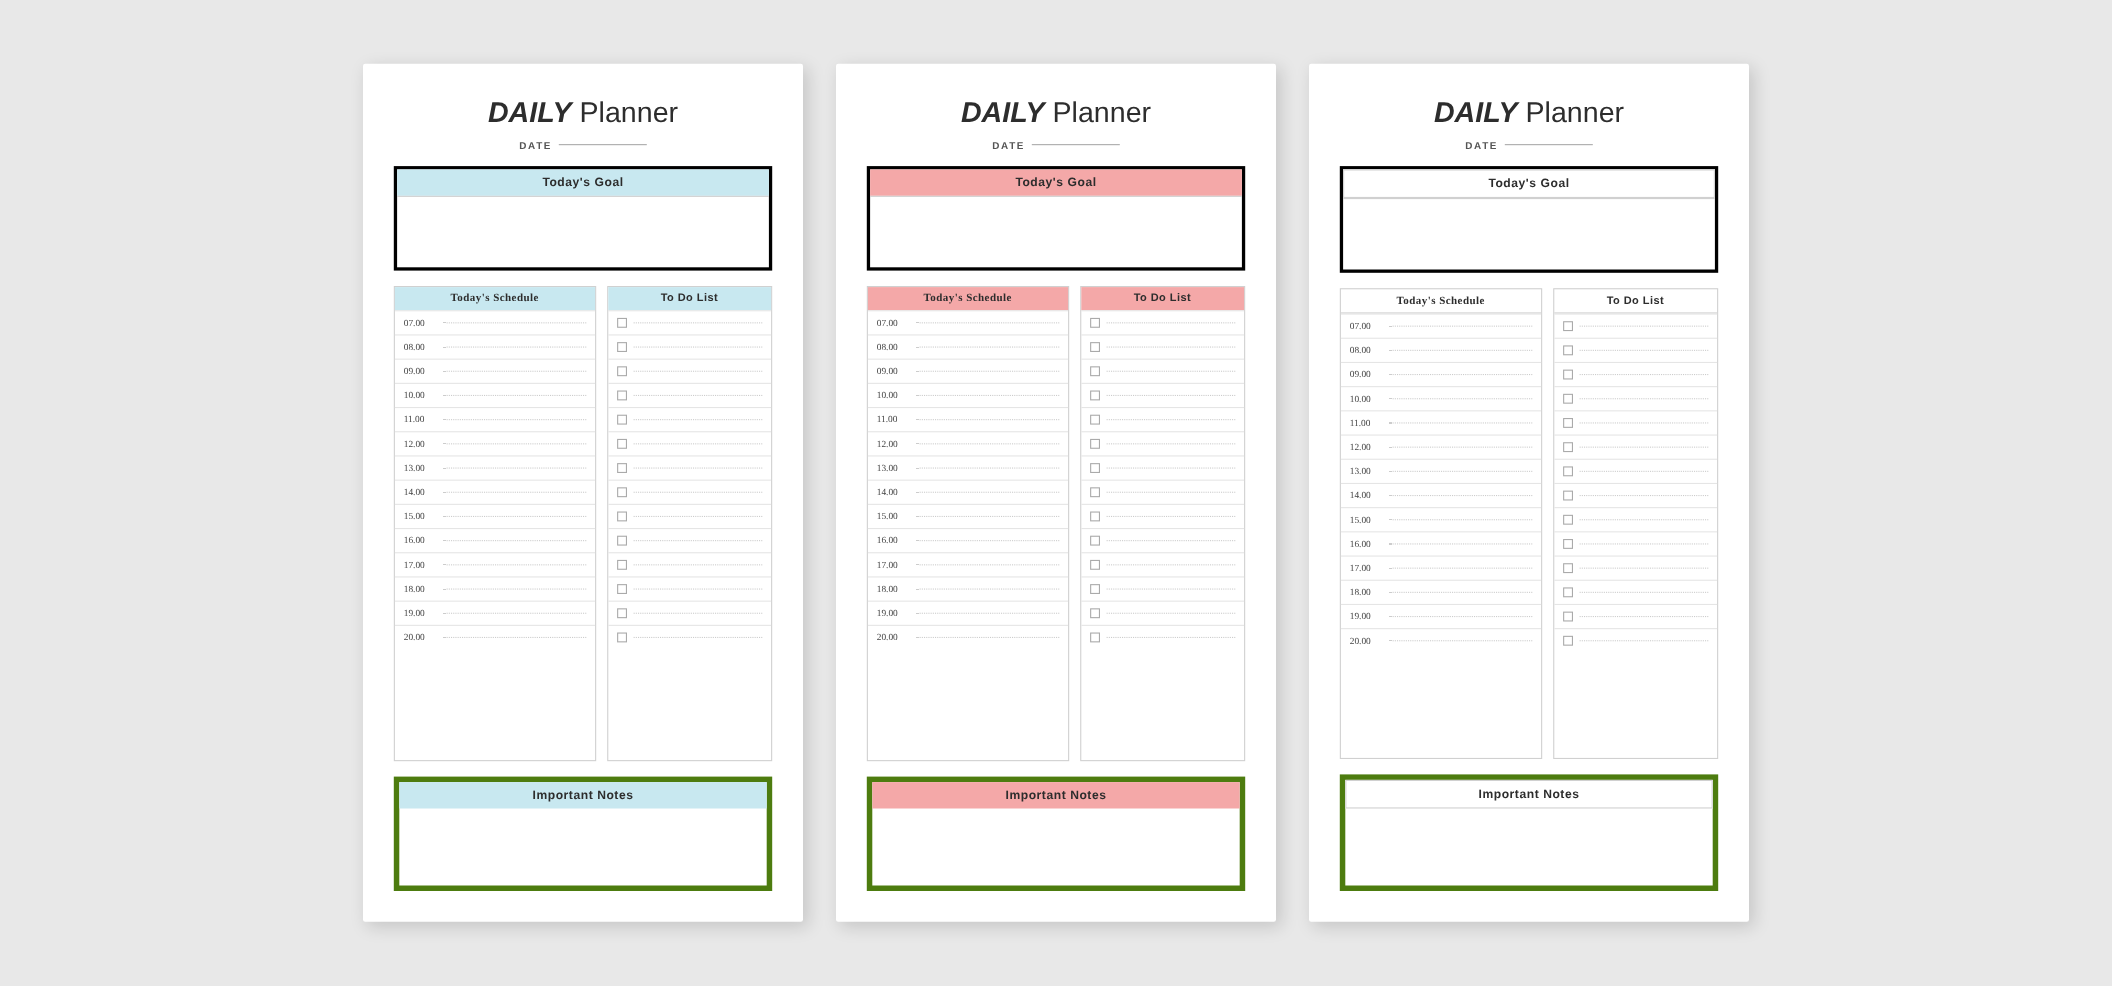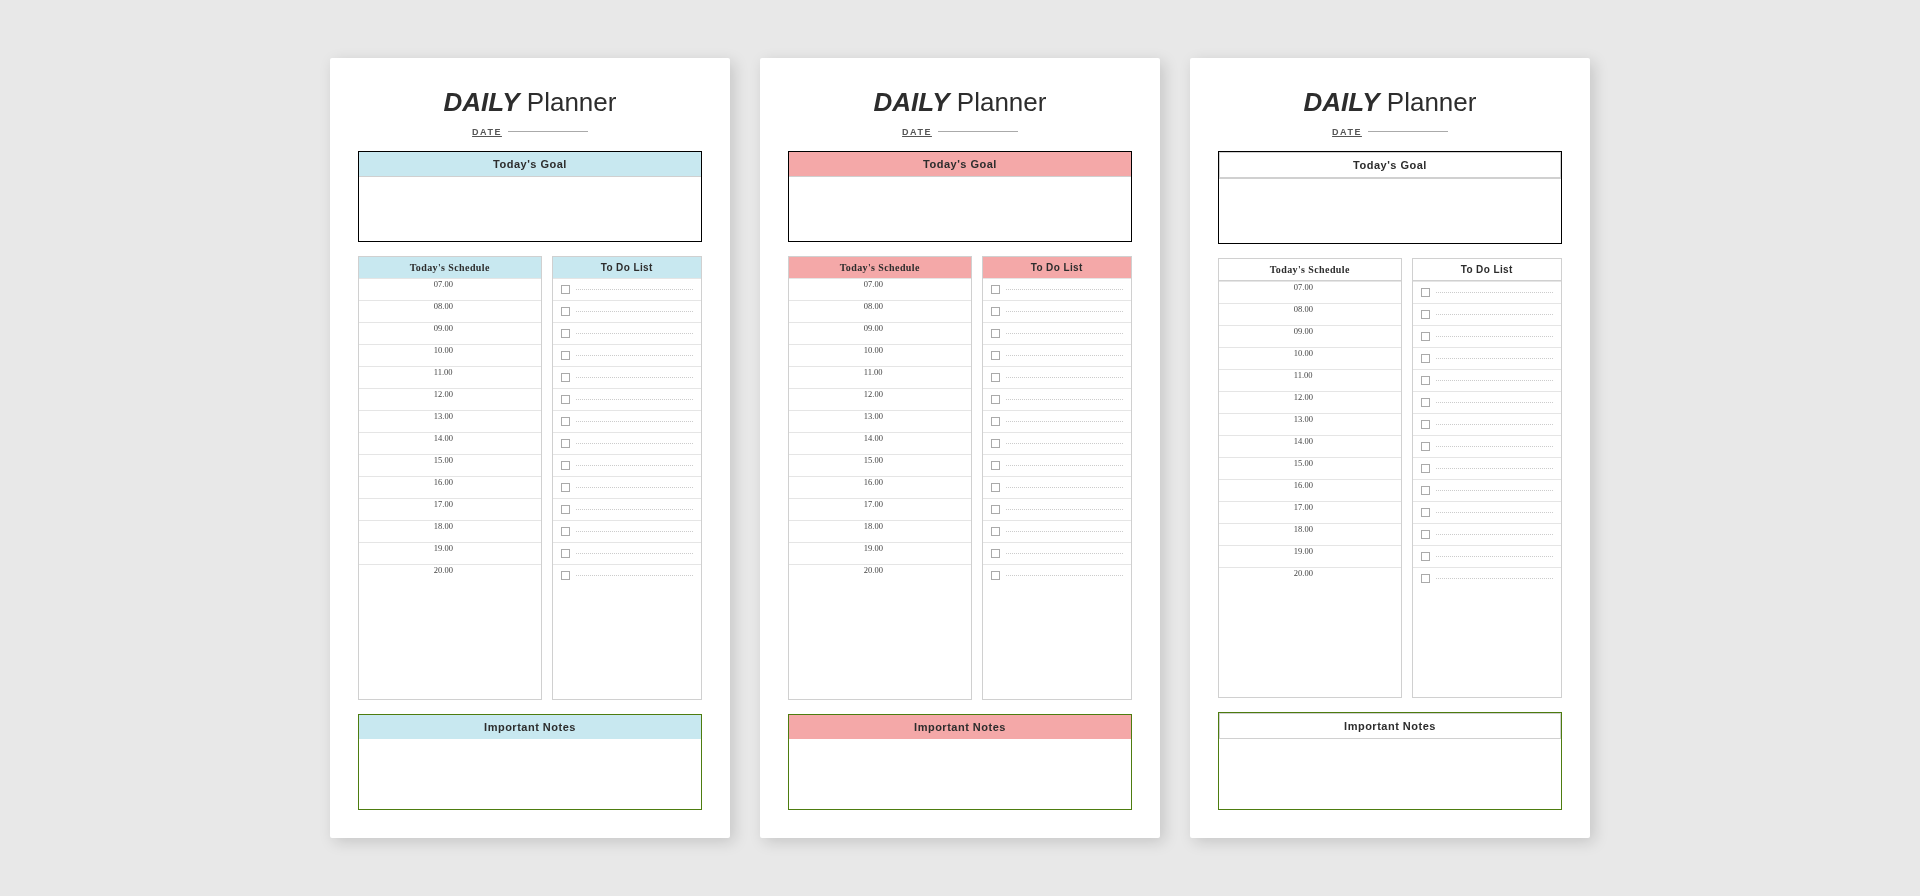--- a/index.html
+++ b/index.html
@@ -57,21 +57,20 @@
     .date-row {
       display: flex;
       justify-content: center;
       align-items: center;
       gap: 6px;
       font-size: 9px;
       letter-spacing: 1.5px;
       color: #555;
       text-transform: uppercase;
       margin-top: -6px;
-      text-decoration: underline;
     }
 
     .date-row .date-label {
       font-weight: 600;
     }
 
     .date-row .date-line {
       flex: 0 0 80px;
       height: 1px;
       background: #aaa;
@@ -86,21 +85,21 @@
       letter-spacing: 0.5px;
       color: #2d2d2d;
     }
 
     .section-header.blue { background-color: #c8e8f0; }
     .section-header.pink { background-color: #f4a8a8; }
     .section-header.white { background-color: #ffffff; border: 1px solid #d0d0d0; }
 
     
     .goal-section {
-      border: 1px solid #000000;
+      border: 3px solid #000000;
     }
 
     .goal-body {
       height: 65px;
       border-top: 1px solid #d0d0d0;
     }
 
     
     .schedule-todo-row {
       display: flex;
@@ -131,21 +130,20 @@
     .col-header.blue { background-color: #c8e8f0; }
     .col-header.pink { background-color: #f4a8a8; }
     .col-header.white { border-bottom: 1px solid #d0d0d0; }
 
     .time-slot {
       display: flex;
       align-items: center;
       border-top: 1px solid #e5e5e5;
       padding: 0 8px;
       height: 22px;
-      flex-direction: column;
     }
 
     .time-label {
       font-size: 8.5px;
       color: #444;
       min-width: 32px;
     }
 
     .time-line {
       flex: 1;
@@ -171,21 +169,21 @@
     }
 
     .todo-line {
       flex: 1;
       height: 1px;
       border-bottom: 1px dotted #ccc;
     }
 
     
     .notes-section {
-      border: 1px solid #4d7c0f;
+      border: 5px solid #4d7c0f;
       margin-top: auto;
     }
 
     .notes-body {
       height: 70px;
     }
   </style>
 </head>
 <body>
 

